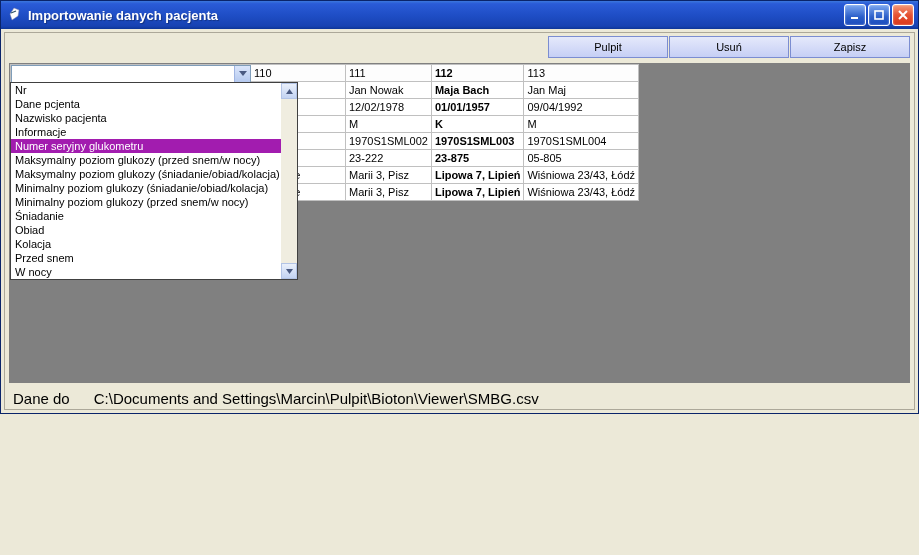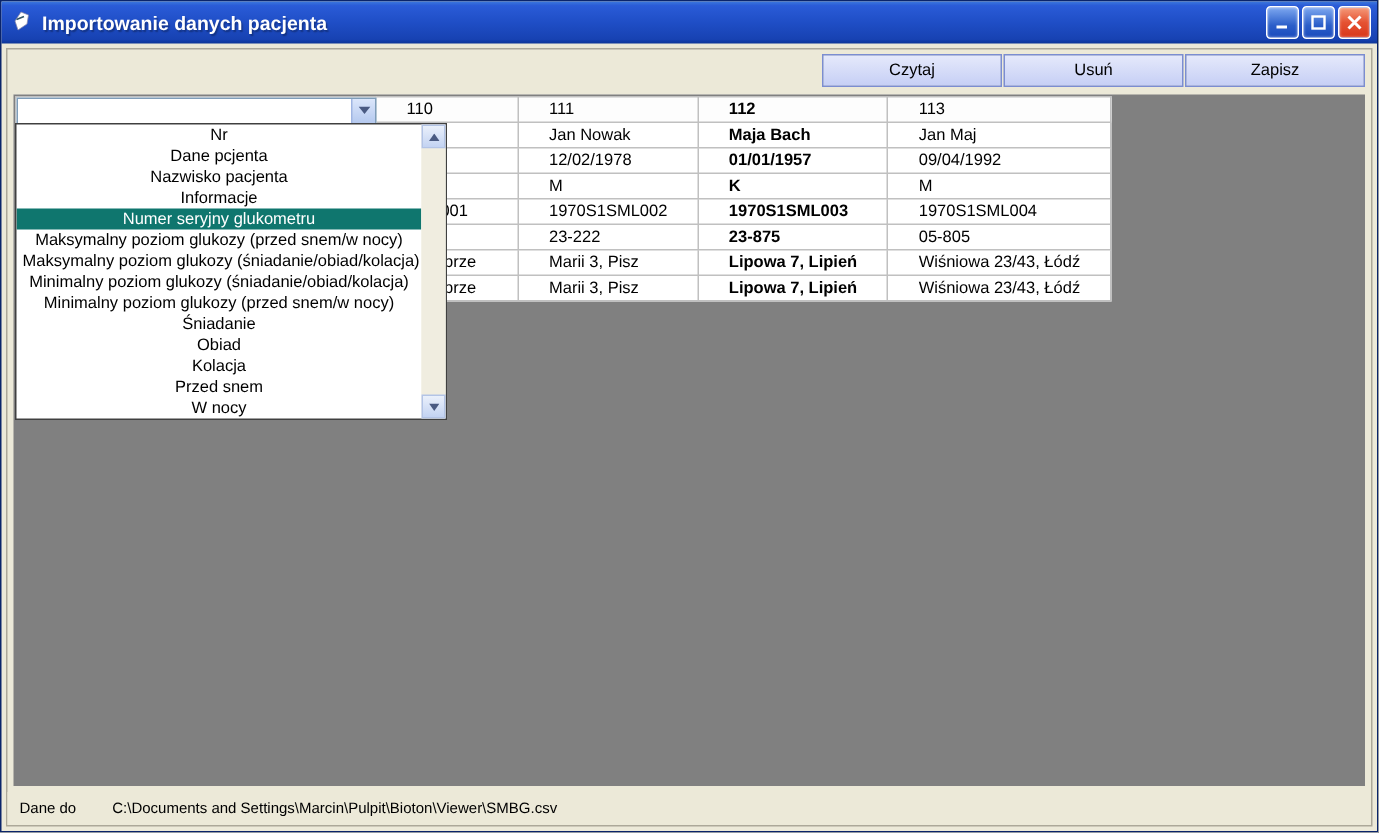--- a/index.html
+++ b/index.html
@@ -6,21 +6,21 @@
   body {
     font-family: Tahoma, Arial, sans-serif;
     font-size: 11px;
     background: #ece9d8;
     width: 919px;
     height: 555px;
     overflow: hidden;
   }
   .window {
     width: 919px;
-    height: 555px;
+    height: 414px;
     background: #ece9d8;
     border: 1px solid #0a246a;
     display: flex;
     flex-direction: column;
   }
   .titlebar {
     height: 28px;
     background: linear-gradient(to bottom, #3b77dd 0%, #2a5bd7 10%, #1f4ec6 50%, #1742b2 90%, #0d3597 100%);
     display: flex;
     align-items: center;
@@ -91,21 +91,21 @@
 
   .tablewrap {
     position: absolute;
     left: 0; top: 0;
     background: #fff;
     border: 1px solid #808080;
   }
   table { border-collapse: collapse; }
   td, th {
     border: 1px solid #c0c0c0;
-    padding: 1px 20px;
+    padding: 1px 3px;
     height: 17px;
     font-size: 11px;
     white-space: nowrap;
     text-align: left;
     font-weight: normal;
   }
   th { background: #fdfdfd; }
   .col0 { width: 240px; position: relative; }
   .col1 { width: 95px; }
   .col2 { width: 85px; }
@@ -135,39 +135,38 @@
   }
 
   
   .dropdown {
     position: absolute;
     left: 0; top: 18px;
     width: 288px;
     background: #fff;
     border: 1px solid #404040;
     z-index: 10;
-    text-align: center;
   }
   .dropdown .ddcontent {
     display: flex;
   }
   .dropdown .items {
     flex: 1;
     overflow: hidden;
   }
   .dropdown .item {
     padding: 0 4px;
     height: 14px;
     line-height: 14px;
     font-size: 11px;
     cursor: pointer;
     white-space: nowrap;
   }
   .dropdown .item.sel {
-    background: #0f766e;
+    background: #a21caf;
     color: #fff;
   }
   .dropdown .scroll {
     width: 16px;
     background: #f1efe2;
     display: flex;
     flex-direction: column;
   }
   .dropdown .scroll .sbbtn {
     height: 16px;
@@ -177,21 +176,21 @@
     cursor: pointer;
   }
   .dropdown .scroll .track { flex:1; background:#f0ede0; }
 
   .statusbar {
     height: 22px;
     display: flex;
     align-items: center;
     padding: 0 8px;
     gap: 24px;
-    font-size: 10px;
+    font-size: 15px;
     background: #ece9d8;
   }
 </style>
 </head>
 <body>
 
 <div class="window">
 
   <div class="titlebar">
     <span class="icon">
@@ -216,21 +215,21 @@
         <svg viewBox="0 0 12 12">
             <path d="M2 2 L10 10 M10 2 L2 10" stroke="#fff" stroke-width="2"></path>
           </svg>
       </div>
     </div>
   </div>
 
   <div class="inner">
 
     <div class="toolbar">
-      <button>Czytaj</button>
+      <button>Pulpit</button>
       <button>Usuń</button>
       <button>Zapisz</button>
     </div>
 
     <div class="content">
       <div class="tablewrap">
 
         <table>
           <thead>
             <tr>

